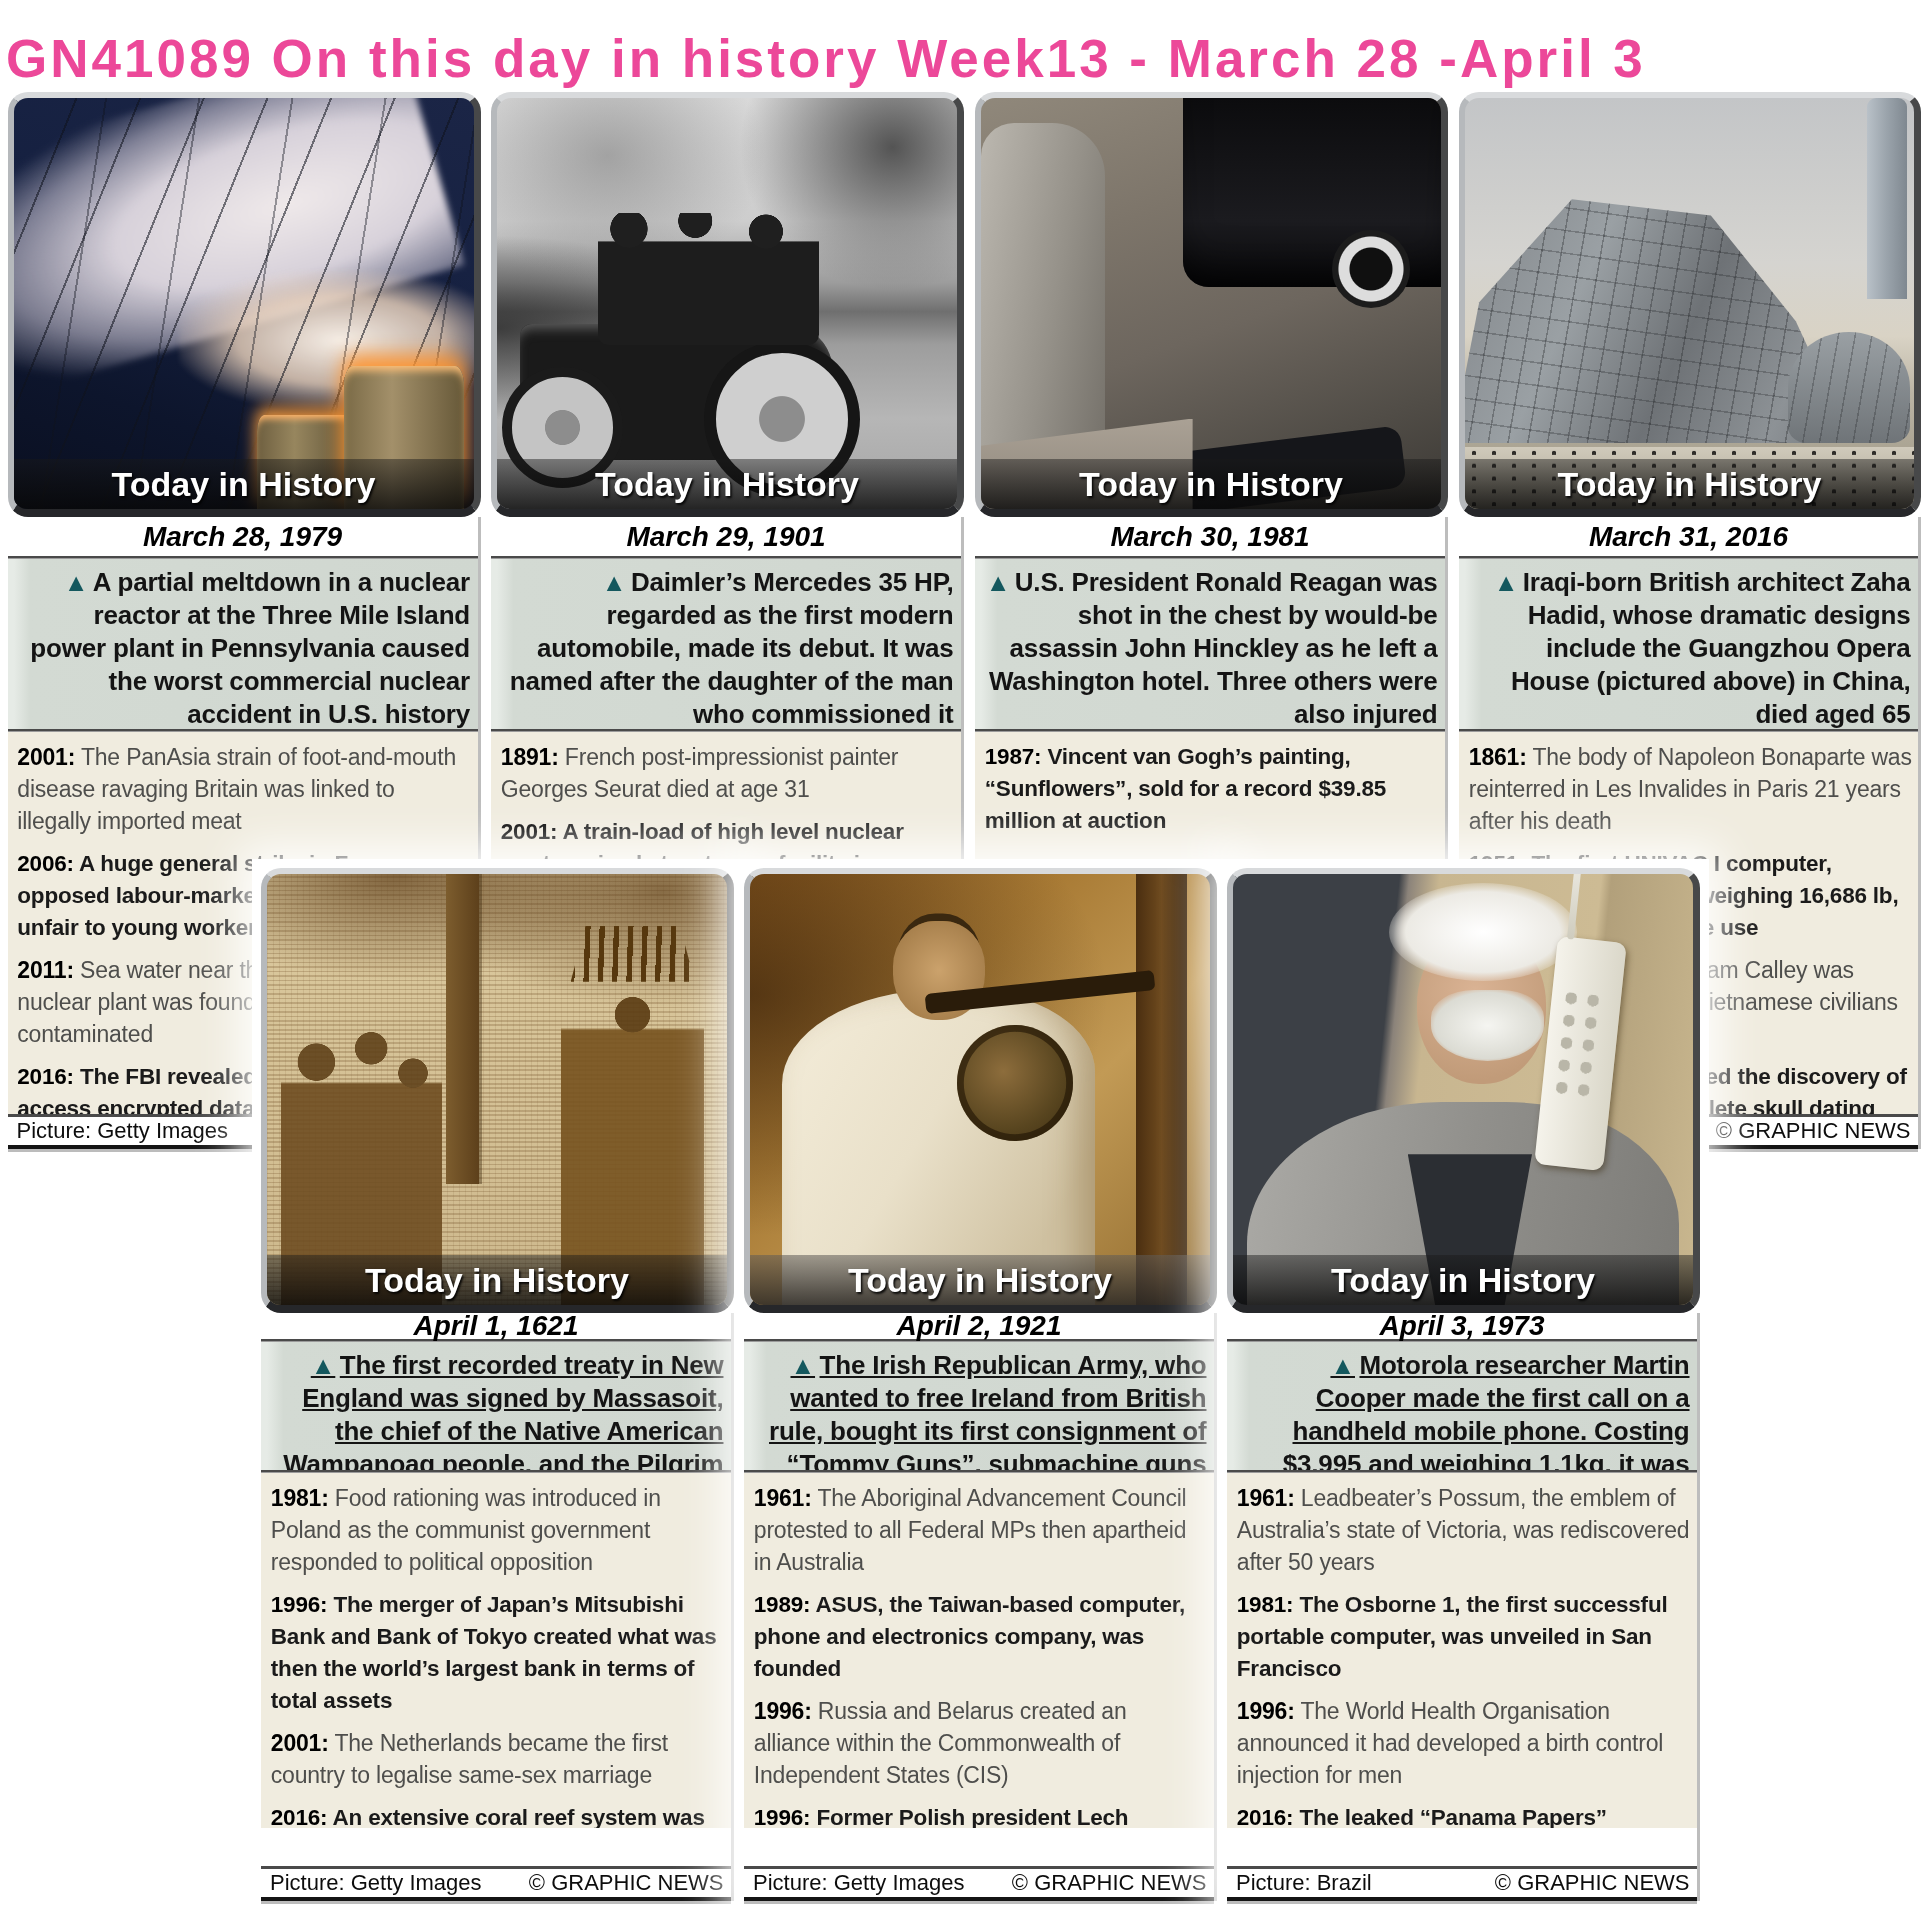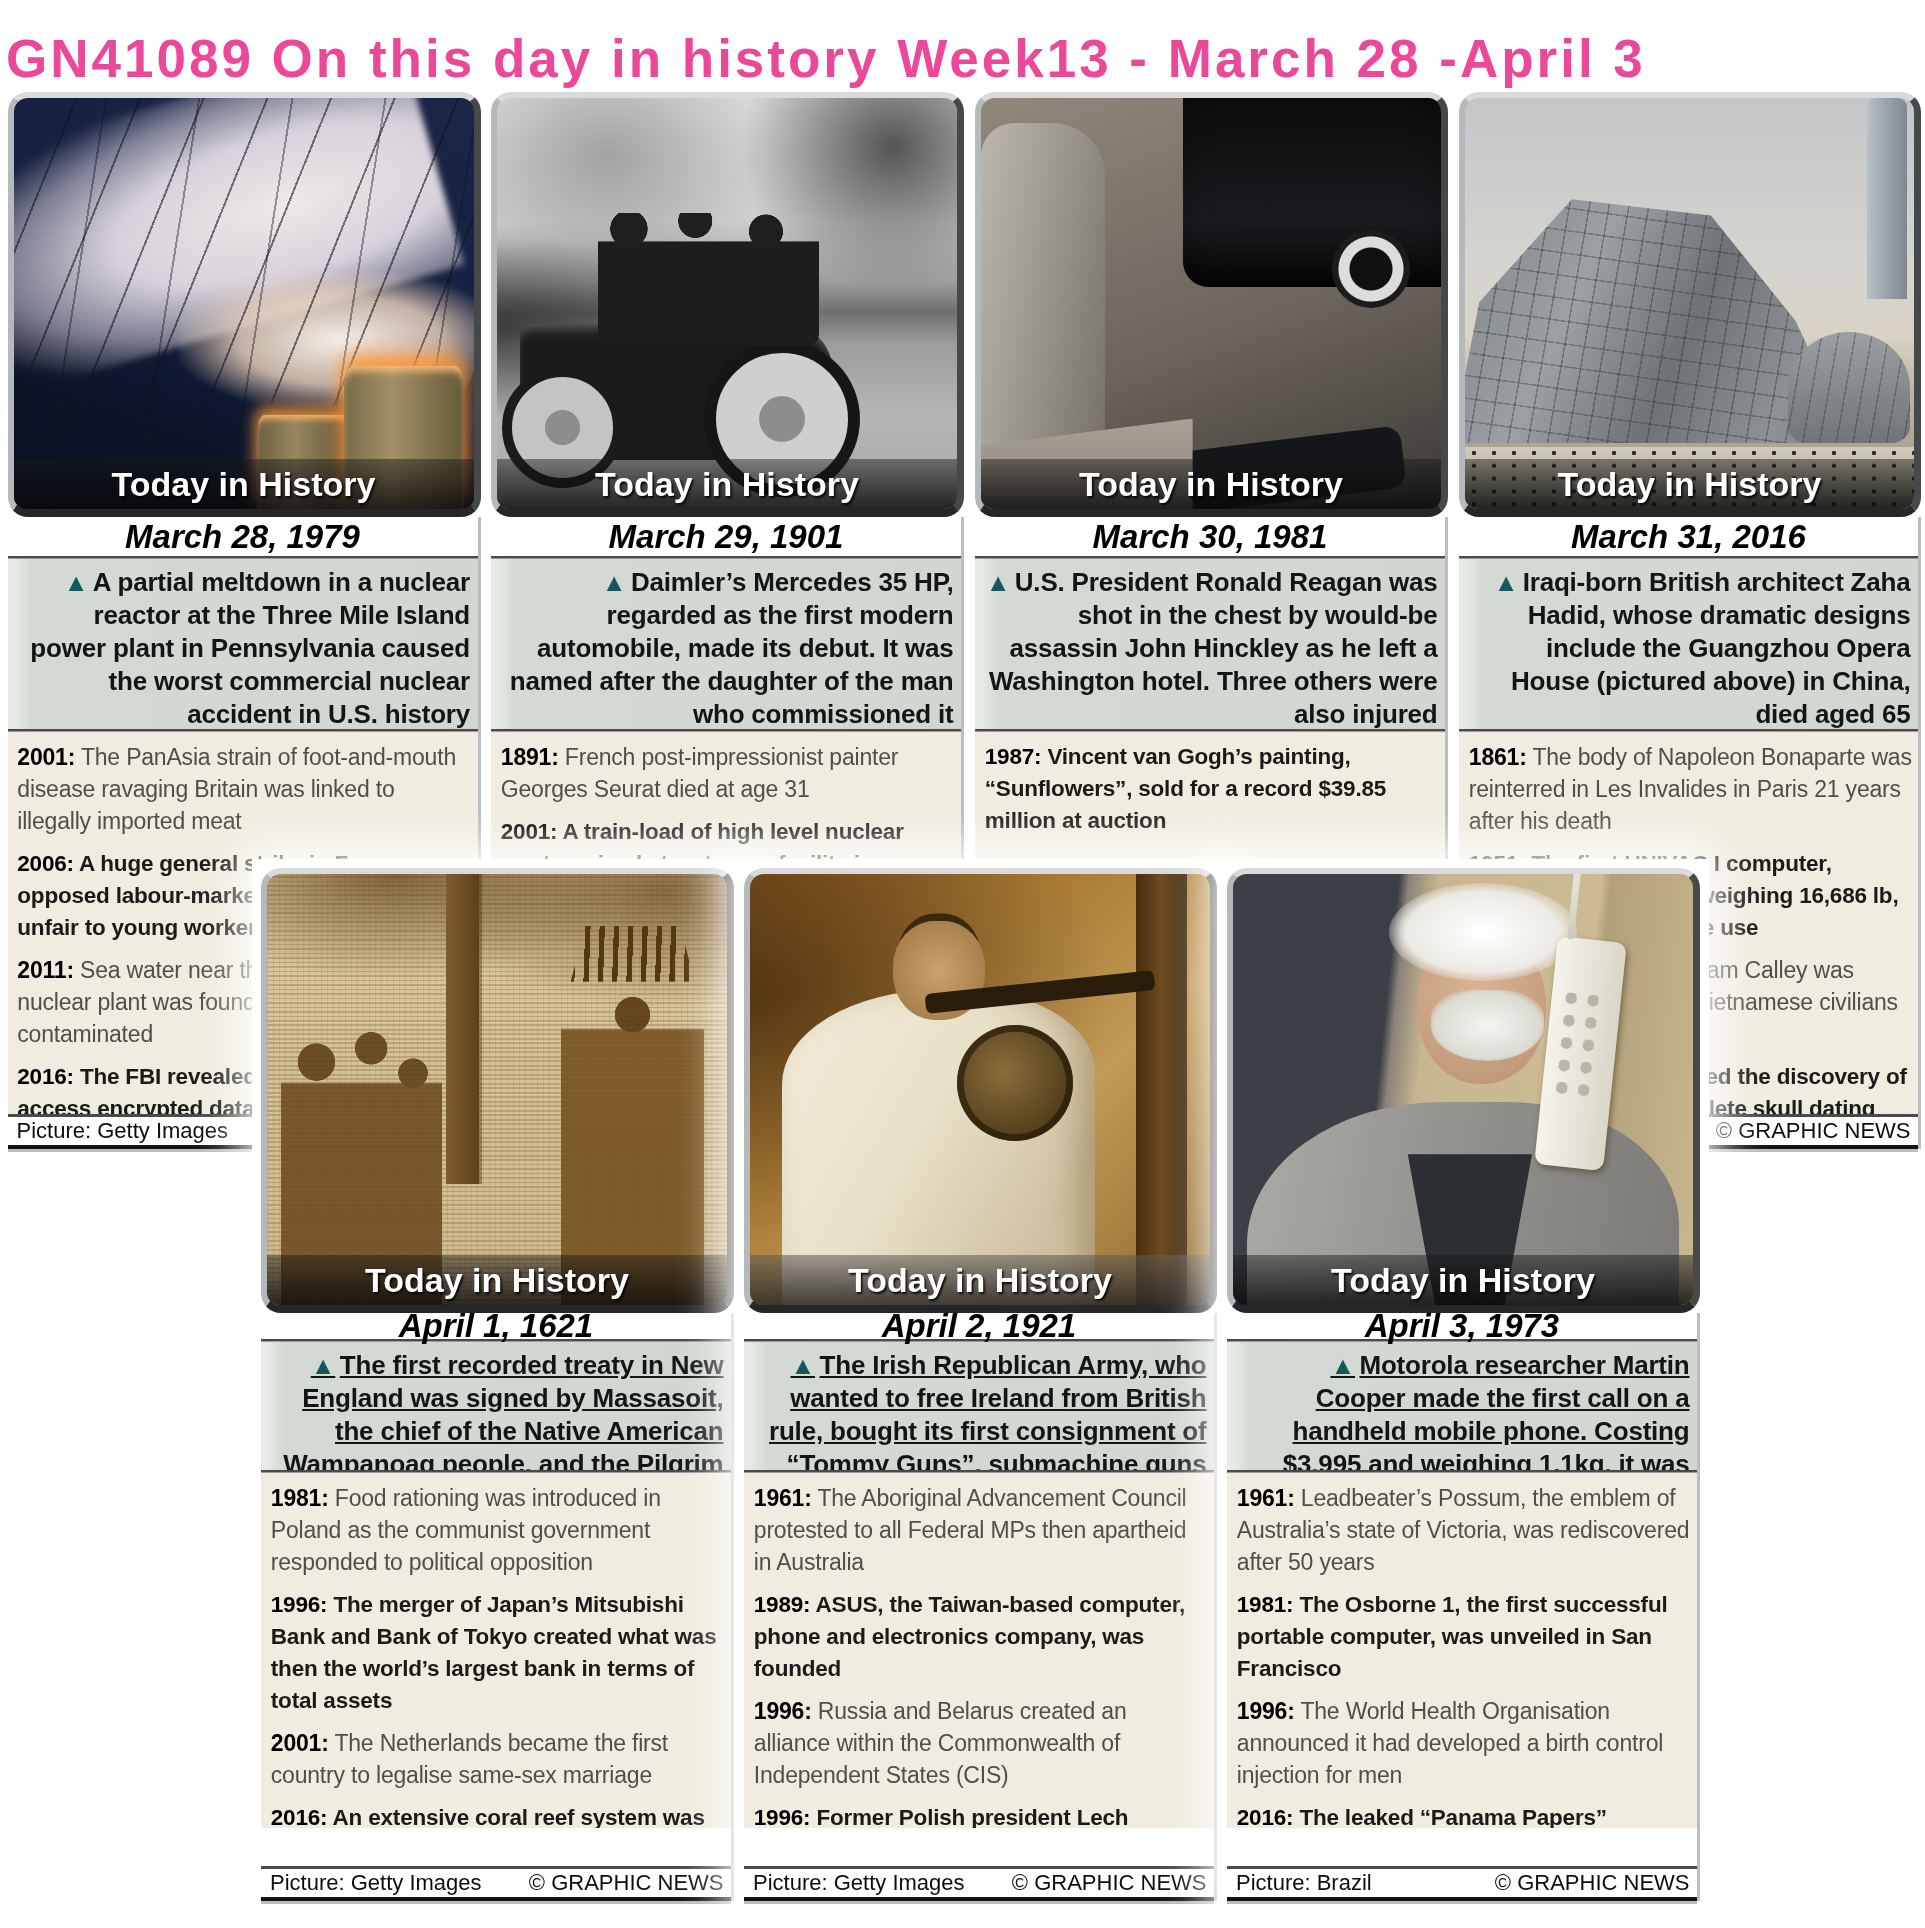--- a/index.html
+++ b/index.html
@@ -24,21 +24,21 @@
           background:linear-gradient(rgba(25,25,25,0.45),rgba(8,8,8,0.82));
           color:#fff;font-size:34px;font-weight:bold;
           text-shadow:1.5px 1.5px 2.3px rgba(0,0,0,0.9);}
   .photo-6 .banner{background:linear-gradient(rgba(96,92,88,0.55),rgba(42,40,38,0.85));}
   
   .content{position:absolute;left:0;right:0;bottom:0;background:#fff;box-sizing:border-box;
            border-right:3px solid #bdbdbd;}
   .top .content{top:425px;}
   .bottom .content{top:445px;}
   .date{display:flex;align-items:center;justify-content:center;background:#fff;
-        font-size:33px;font-weight:bold;font-style:italic;color:#000;}
+        font-size:28px;font-weight:bold;font-style:italic;color:#000;}
   .top .date{height:39px;} .bottom .date{height:26px;}
   .rule{height:3px;background:#4a4a4a;border-bottom:0.8px solid #9b9b9b;box-sizing:border-box;}
   .headline{box-sizing:border-box;background:linear-gradient(90deg,#e6ebe6 0px,#e6ebe6 6px,#d3dad3 22.5px,#d0d7d0 100%);
             padding:6.8px 7.5px 0 10.5px;font-size:26px;line-height:33px;font-weight:bold;
             color:#141414;letter-spacing:-0.2px;overflow:hidden;text-align:right;}
   .top .headline{height:170px;} .bottom .headline{height:128px;text-decoration:underline;}
   .tri{color:#14585e;font-size:25px;padding-right:4.5px;}
   .facts{box-sizing:border-box;background:#f0ecdf;padding:9px 6px 0 9.8px;overflow:hidden;
          font-size:23px;line-height:32px;color:#4e4e4c;letter-spacing:-0.2px;}
   .top .facts{height:382px;} .bottom .facts{height:355px;}

